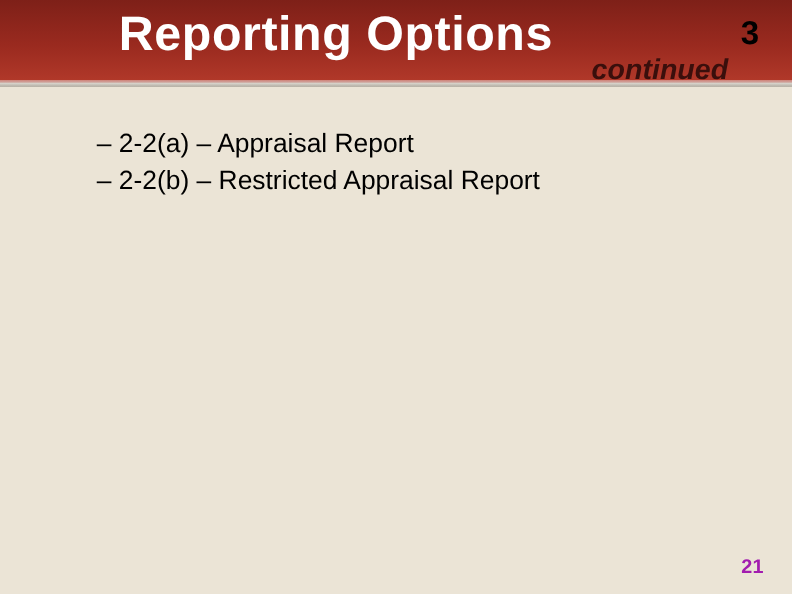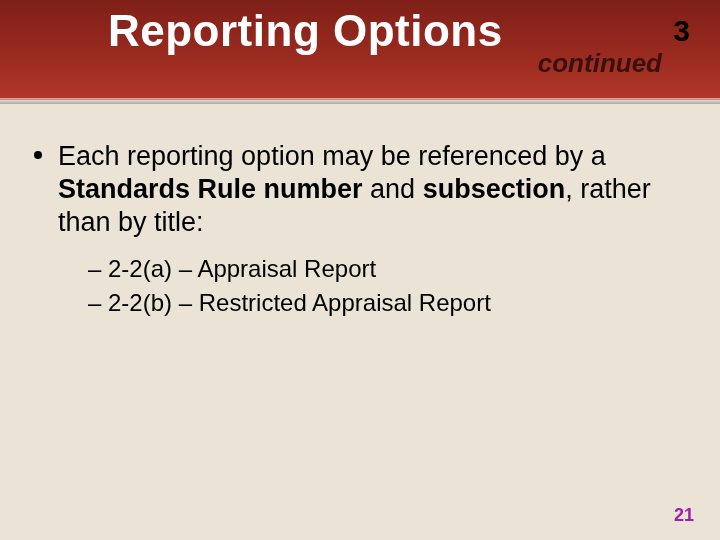--- a/index.html
+++ b/index.html
@@ -6,21 +6,21 @@
   html, body { width: 720px; height: 540px; overflow: hidden; }
   body {
     background: #ebe4d6;
     font-family: Arial, Helvetica, sans-serif;
     color: #000;
     position: relative;
   }
   .header {
     position: relative;
     width: 100%;
-    height: 100px;
+    height: 75px;
     background: linear-gradient(to bottom, #7e2018 0%, #9a2a1f 55%, #b2392a 100%);
   }
   .header-edge {
     position: absolute;
     left: 0; right: 0; bottom: -4px; height: 6px;
     background: linear-gradient(to bottom, rgba(255,255,255,0.6), rgba(0,0,0,0.25));
   }
   .title {
     position: absolute;
     left: 108px;
@@ -87,23 +87,19 @@
 <body>
 
 <div class="header">
   <div class="title">Reporting Options</div>
   <div class="section-number">3</div>
   <div class="continued">continued</div>
   <div class="header-edge"></div>
 </div>
 
 <div class="content">
-  <div class="bullet">
-    <span class="dot"></span>
-    <span>Each reporting option may be referenced by a </span><span class="bold">Standards Rule number</span><span> and </span><span class="bold">subsection</span><span>, rather than by title:</span>
-  </div>
   <div class="sublist">
     <div class="sub">– 2-2(a) –  Appraisal Report</div>
     <div class="sub">– 2-2(b) –  Restricted Appraisal Report</div>
   </div>
 </div>
 
 <div class="page-number">21</div>
 
 </body></html>

